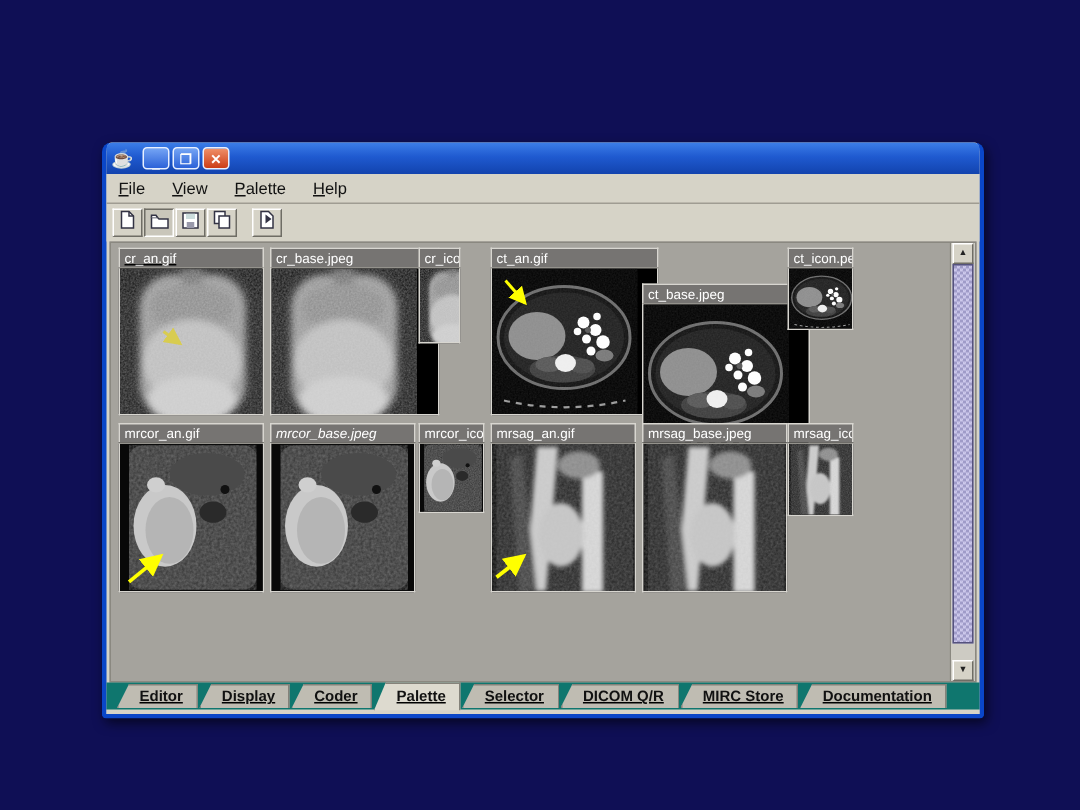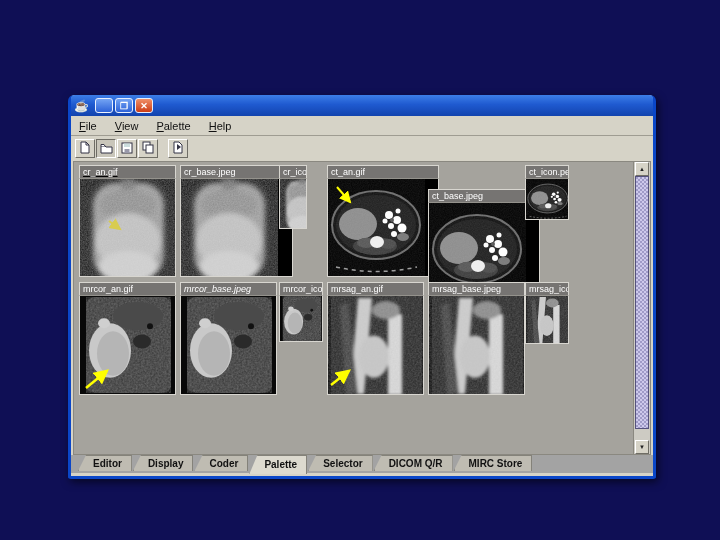--- a/index.html
+++ b/index.html
@@ -90,22 +90,22 @@
     position:absolute; left:1px; right:1px; top:14px; bottom:25px;
     border:1px solid #55527d;
     background-color:#b2aed6;
     background-image:
       linear-gradient(45deg,#cdc9ec 25%,transparent 25%,transparent 75%,#cdc9ec 75%),
       linear-gradient(45deg,#cdc9ec 25%,#9f9bc8 25%,#9f9bc8 75%,#cdc9ec 75%);
     background-size:4px 4px; background-position:0 0,2px 2px;
   }
   
   .tabrow {
-    height:18px; flex:0 0 18px; display:flex; align-items:flex-start;
-    padding-left:7px; background:#a3a3a3; position:relative;
+    height:18px; flex:0 0 18px; display:flex; align-items:center;
+    padding-left:7px; background:#0f766e; position:relative;text-decoration:underline;
   }
   .tab {
     height:15px; line-height:15px; padding:0 9px 0 14px; margin-right:1px;
     font-size:10px; font-weight:bold; color:#111;
     background:#BFBCB2; border:1px solid #84827a; border-bottom:none;
     clip-path:polygon(8px 0, 100% 0, 100% 100%, 0 100%);
     white-space:nowrap;
   }
   .tab.selected { background:#DDDACF; height:18px; line-height:18px; z-index:2; }
   .bottom-strip { height:3px; flex:0 0 3px; background:#D6D3C7; }
@@ -530,16 +530,17 @@
         </div>
       </div>
     <div class="tabrow">
         <span class="tab">Editor</span>
         <span class="tab">Display</span>
         <span class="tab">Coder</span>
         <span class="tab selected">Palette</span>
         <span class="tab">Selector</span>
         <span class="tab">DICOM Q/R</span>
         <span class="tab">MIRC Store</span>
+        <span class="tab">Documentation</span>
       </div>
     <div class="bottom-strip"></div>
   </div>
 </div>
 
 </body></html>

